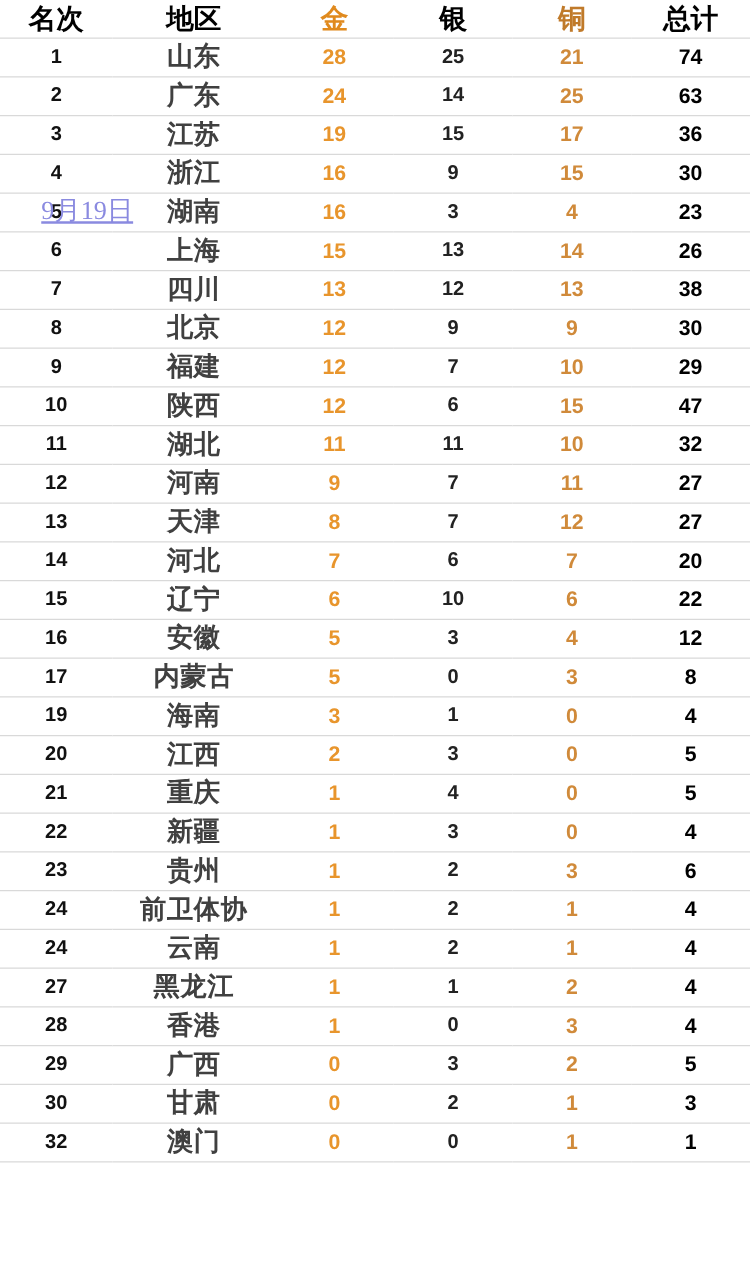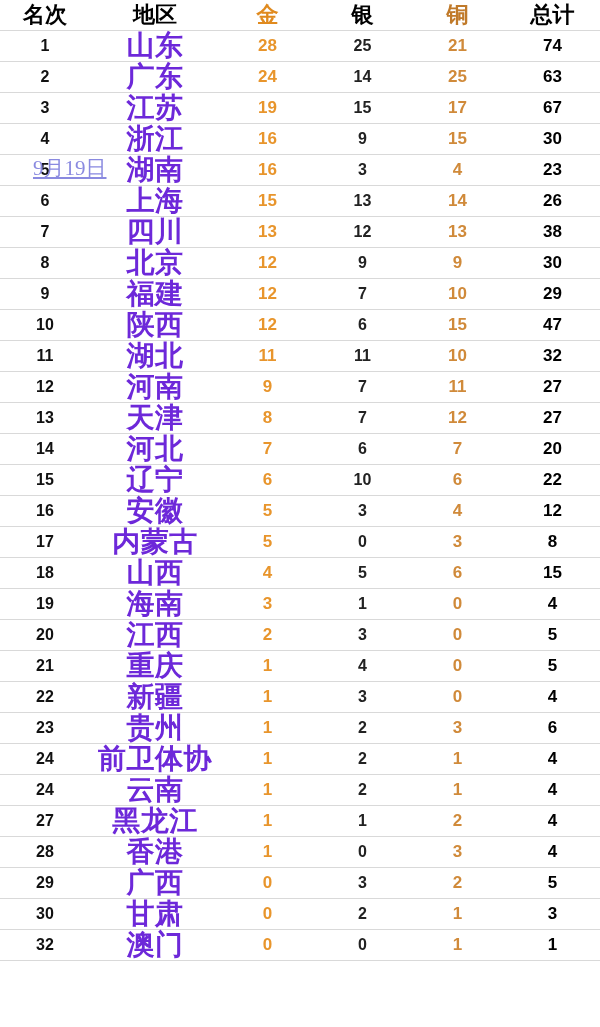--- a/index.html
+++ b/index.html
@@ -45,22 +45,22 @@
   }
   thead th.gold-h { color: #e08a1e; }
   thead th.silver-h { color: #000000; }
   thead th.bronze-h { color: #c07a2a; }
 
   tbody td.rank {
     font-size: 16px;
     color: #111111;
   }
   tbody td.region {
-    font-size: 28px;
-    color: #6d28d9;
+    font-size: 21px;
+    color: #404040;
     letter-spacing: 0.5px;
   }
   tbody td.gold {
     font-size: 17px;
     color: #e8952c;
   }
   tbody td.silver {
     font-size: 16px;
     color: #222222;
   }
@@ -125,21 +125,21 @@
         <td class="silver">14</td>
         <td class="bronze">25</td>
         <td class="total">63</td>
       </tr>
       <tr>
         <td class="rank">3</td>
         <td class="region">江苏</td>
         <td class="gold">19</td>
         <td class="silver">15</td>
         <td class="bronze">17</td>
-        <td class="total">67</td>
+        <td class="total">36</td>
       </tr>
       <tr>
         <td class="rank">4</td>
         <td class="region">浙江</td>
         <td class="gold">16</td>
         <td class="silver">9</td>
         <td class="bronze">15</td>
         <td class="total">30</td>
       </tr>
       <tr>
@@ -240,28 +240,20 @@
       </tr>
       <tr>
         <td class="rank">17</td>
         <td class="region">内蒙古</td>
         <td class="gold">5</td>
         <td class="silver">0</td>
         <td class="bronze">3</td>
         <td class="total">8</td>
       </tr>
       <tr>
-        <td class="rank">18</td>
-        <td class="region">山西</td>
-        <td class="gold">4</td>
-        <td class="silver">5</td>
-        <td class="bronze">6</td>
-        <td class="total">15</td>
-      </tr>
-      <tr>
         <td class="rank">19</td>
         <td class="region">海南</td>
         <td class="gold">3</td>
         <td class="silver">1</td>
         <td class="bronze">0</td>
         <td class="total">4</td>
       </tr>
       <tr>
         <td class="rank">20</td>
         <td class="region">江西</td>

